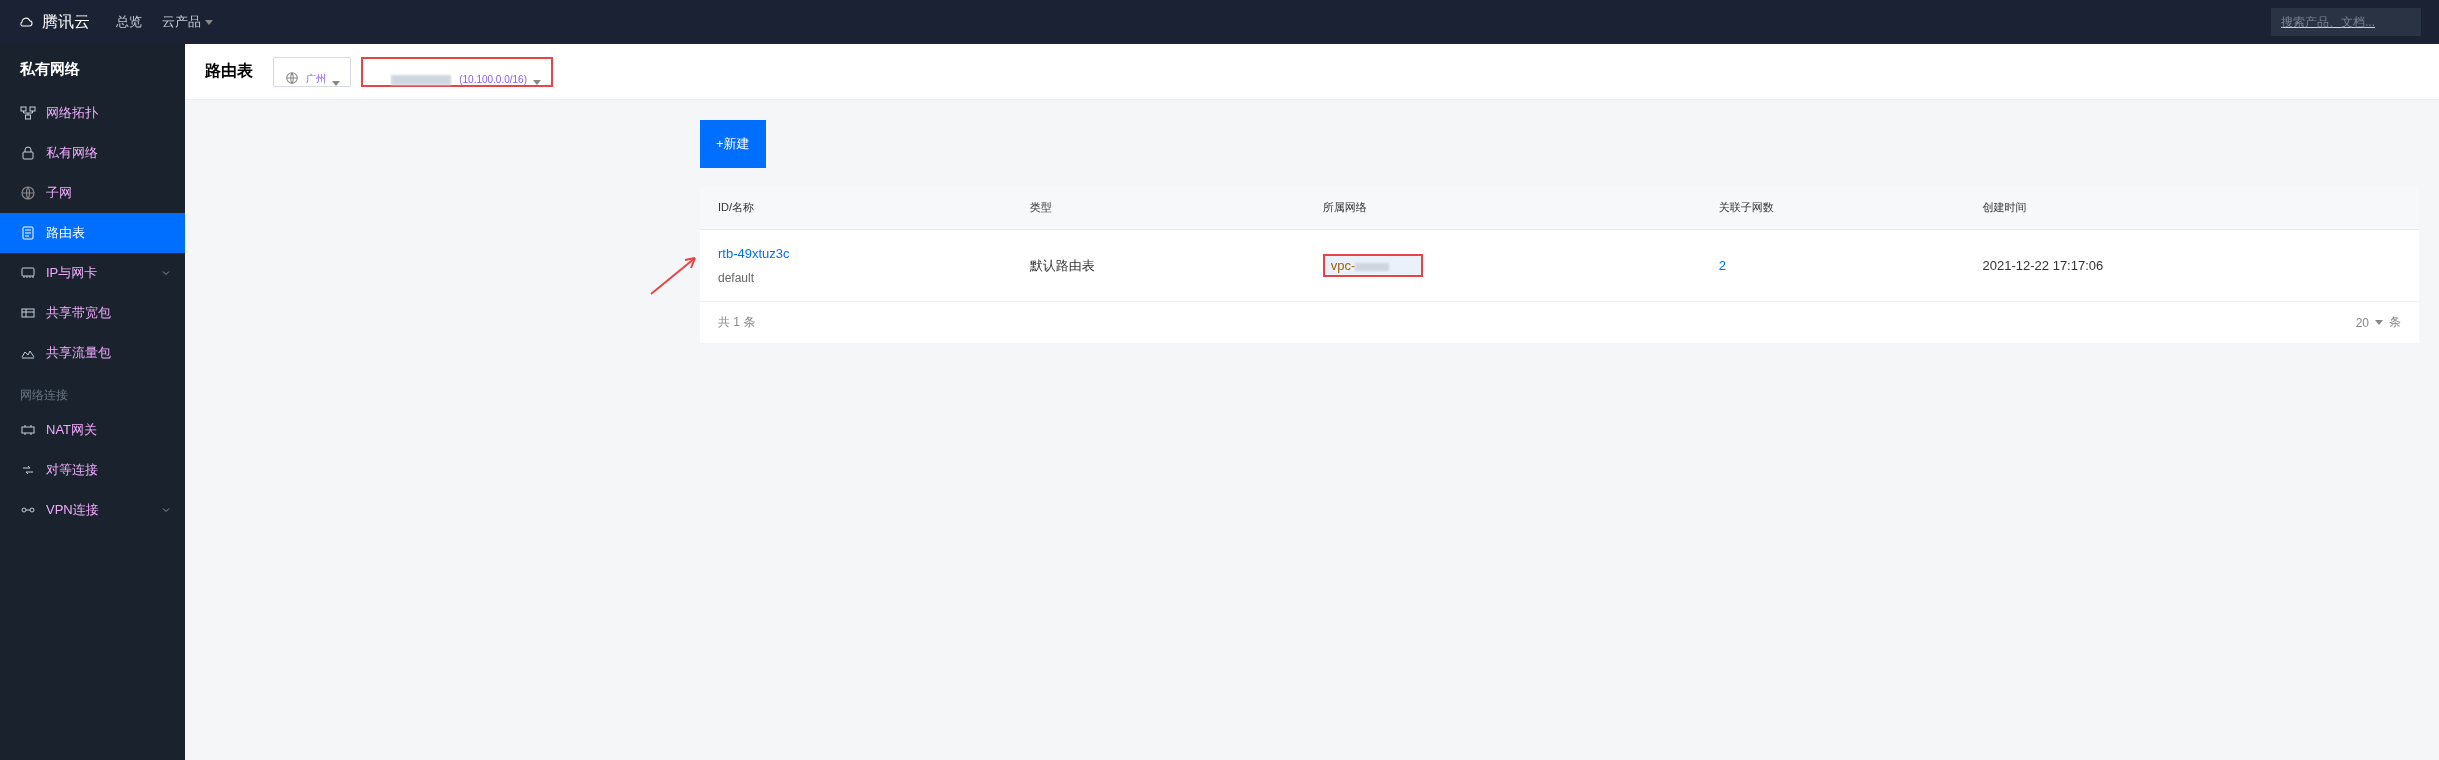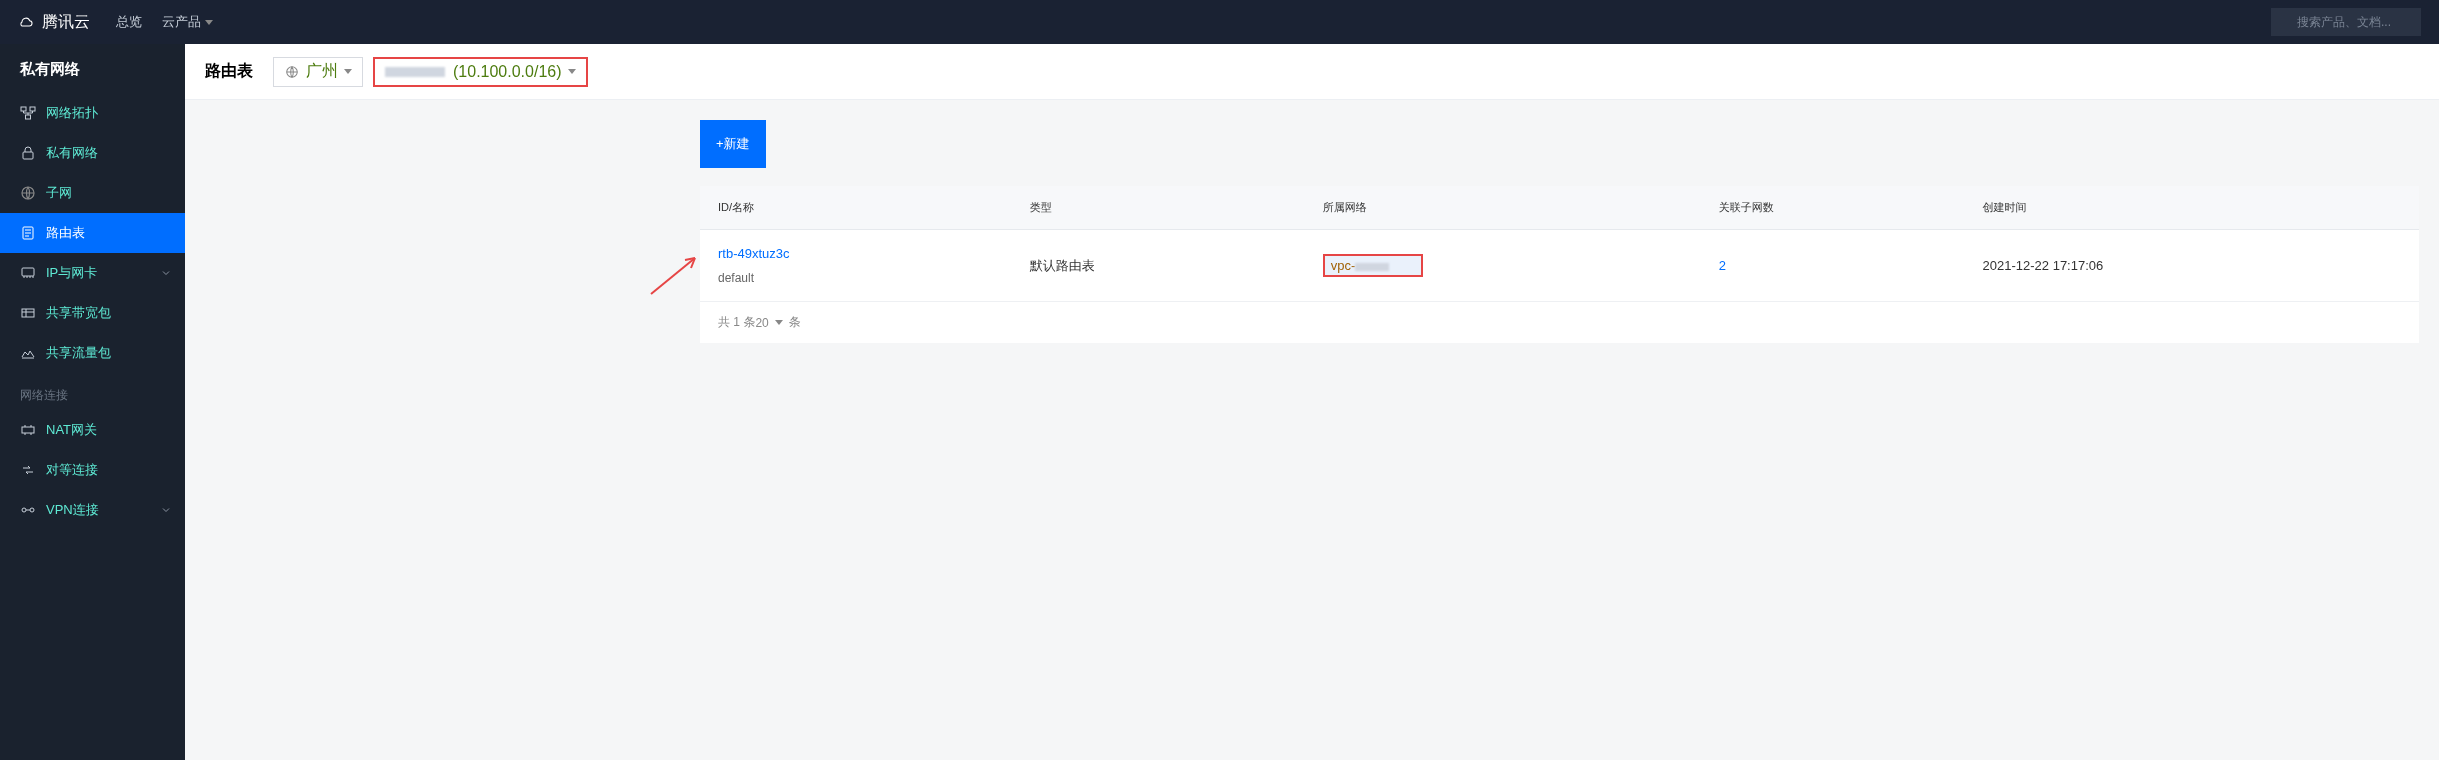--- a/index.html
+++ b/index.html
@@ -4,51 +4,51 @@
   <style>
     * { margin: 0; padding: 0; box-sizing: border-box; }
     body { font-family: -apple-system, "PingFang SC", "Microsoft YaHei", sans-serif; font-size: 13px; color: #333; background: #f5f6f7; overflow: hidden; }
     
     
     .topnav { height: 44px; background: #1a2233; display: flex; align-items: center; padding: 0 18px; color: #fff; }
     .logo-wrap { display: flex; align-items: center; gap: 8px; margin-right: 26px; }
     .logo-text { font-size: 16px; font-weight: 500; color: #fff; }
     .topnav-item { color: #c7cfd9; font-size: 13px; margin-right: 20px; cursor: pointer; display: inline-flex; align-items: center; gap: 4px; }
     .topnav-spacer { flex: 1; }
-    .search-box { width: 150px; height: 28px; background: #2a3344; border: none; color: #fef9c3; font-size: 12px; padding: 0 26px; outline: none; }
+    .search-box { width: 150px; height: 28px; background: #2a3344; border: none; color: #fde047; font-size: 12px; padding: 0 10px; outline: none; text-decoration: underline; }
     .search-box::placeholder { color: #7a8494; }
     
     
     .layout { display: flex; height: calc(100vh - 44px); }
     .sidebar { width: 185px; background: #1a222e; color: #c7cfd9; overflow-y: auto; flex-shrink: 0; }
     .sidebar-title { padding: 16px 20px 14px; font-size: 15px; font-weight: 600; color: #fff; }
-    .sidebar-item { display: flex; align-items: center; height: 40px; padding: 0 20px; cursor: pointer; color: #5eead4; gap: 10px; position: relative; }
+    .sidebar-item { display: flex; align-items: center; height: 40px; padding: 0 20px; cursor: pointer; color: #f0abfc; gap: 10px; position: relative; }
     .sidebar-item.active { background: #006eff; color: #fff; }
     .sidebar-group-label { padding: 14px 20px 6px; font-size: 12px; color: #6b7684; }
     .sidebar-chevron { position: absolute; right: 14px; top: 50%; transform: translateY(-50%); }
     .icon { width: 16px; height: 16px; display: inline-flex; align-items: center; justify-content: center; flex-shrink: 0; }
     
     
     .main { flex: 1; background: #fff; overflow: auto; position: relative; }
     .page-header { height: 56px; display: flex; align-items: center; padding: 0 20px; background: #fff; gap: 10px; border-bottom: 1px solid #eceff3; }
     .page-title { font-size: 16px; font-weight: 600; color: #000; margin-right: 10px; }
-    .select-pill { display: inline-flex; align-items: center; height: 30px; padding: 0 10px; border: 1px solid #d7dae0; background: #fff; color: #4d7c0f; gap: 6px; cursor: pointer; font-size: 16px; }
+    .select-pill { display: inline-flex; align-items: flex-end; height: 30px; padding: 0 10px; border: 1px solid #d7dae0; background: #fff; color: #8b5cf6; gap: 6px; cursor: pointer; font-size: 10px; }
     .select-pill.redbox { border: 2px solid #e64545; padding: 0 10px; min-width: 192px; justify-content: flex-end; }
     .caret { border-top: 5px solid #888; border-left: 4px solid transparent; border-right: 4px solid transparent; width: 0; height: 0; display: inline-block; }
     
     .btn-primary { background: #006eff; color: #fff; border: none; height: 48px; padding: 0 16px; font-size: 13px; cursor: pointer; }
     
     .table-card { background: #fff; margin-top: 18px; }
     .table { width: 100%; border-collapse: collapse; }
     .table th { text-align: left; font-weight: 400; color: #333; padding: 14px 18px; background: #f7f8fa; border-bottom: 1px solid #e6e9ed; font-size: 11px; }
     .table td { padding: 16px 18px; border-bottom: 1px solid #eef0f3; font-size: 13px; color: #333; vertical-align: middle; }
     .link { color: #006eff; cursor: pointer; }
     .sub { font-size: 12px; color: #666; display: block; margin-top: 10px; }
     .vpc-pill { display: inline-block; padding: 2px 30px 2px 6px; color: #a16207; border: 2px solid #e64545; background: #eaf1fb; }
-    .pager { display: flex; align-items: center; padding: 12px 18px; font-size: 12px; color: #888; }
+    .pager { display: flex; align-items: center; justify-content: space-between; padding: 12px 18px; font-size: 12px; color: #888; }
     .pager-right { display: flex; align-items: center; gap: 6px; }
     
     .red-arrow { position: absolute; left: 462px; top: 152px; pointer-events: none; }
     
     .globe-icon circle { fill: none; stroke: #888; stroke-width: 1.2; }
     .globe-icon path { fill: none; stroke: #888; stroke-width: 1.2; }
     
     
     .redact { display:inline-block; width:60px; height:10px; background:#d0d6e0; filter: blur(1px); vertical-align: middle; margin-right: 2px; }
   </style>

